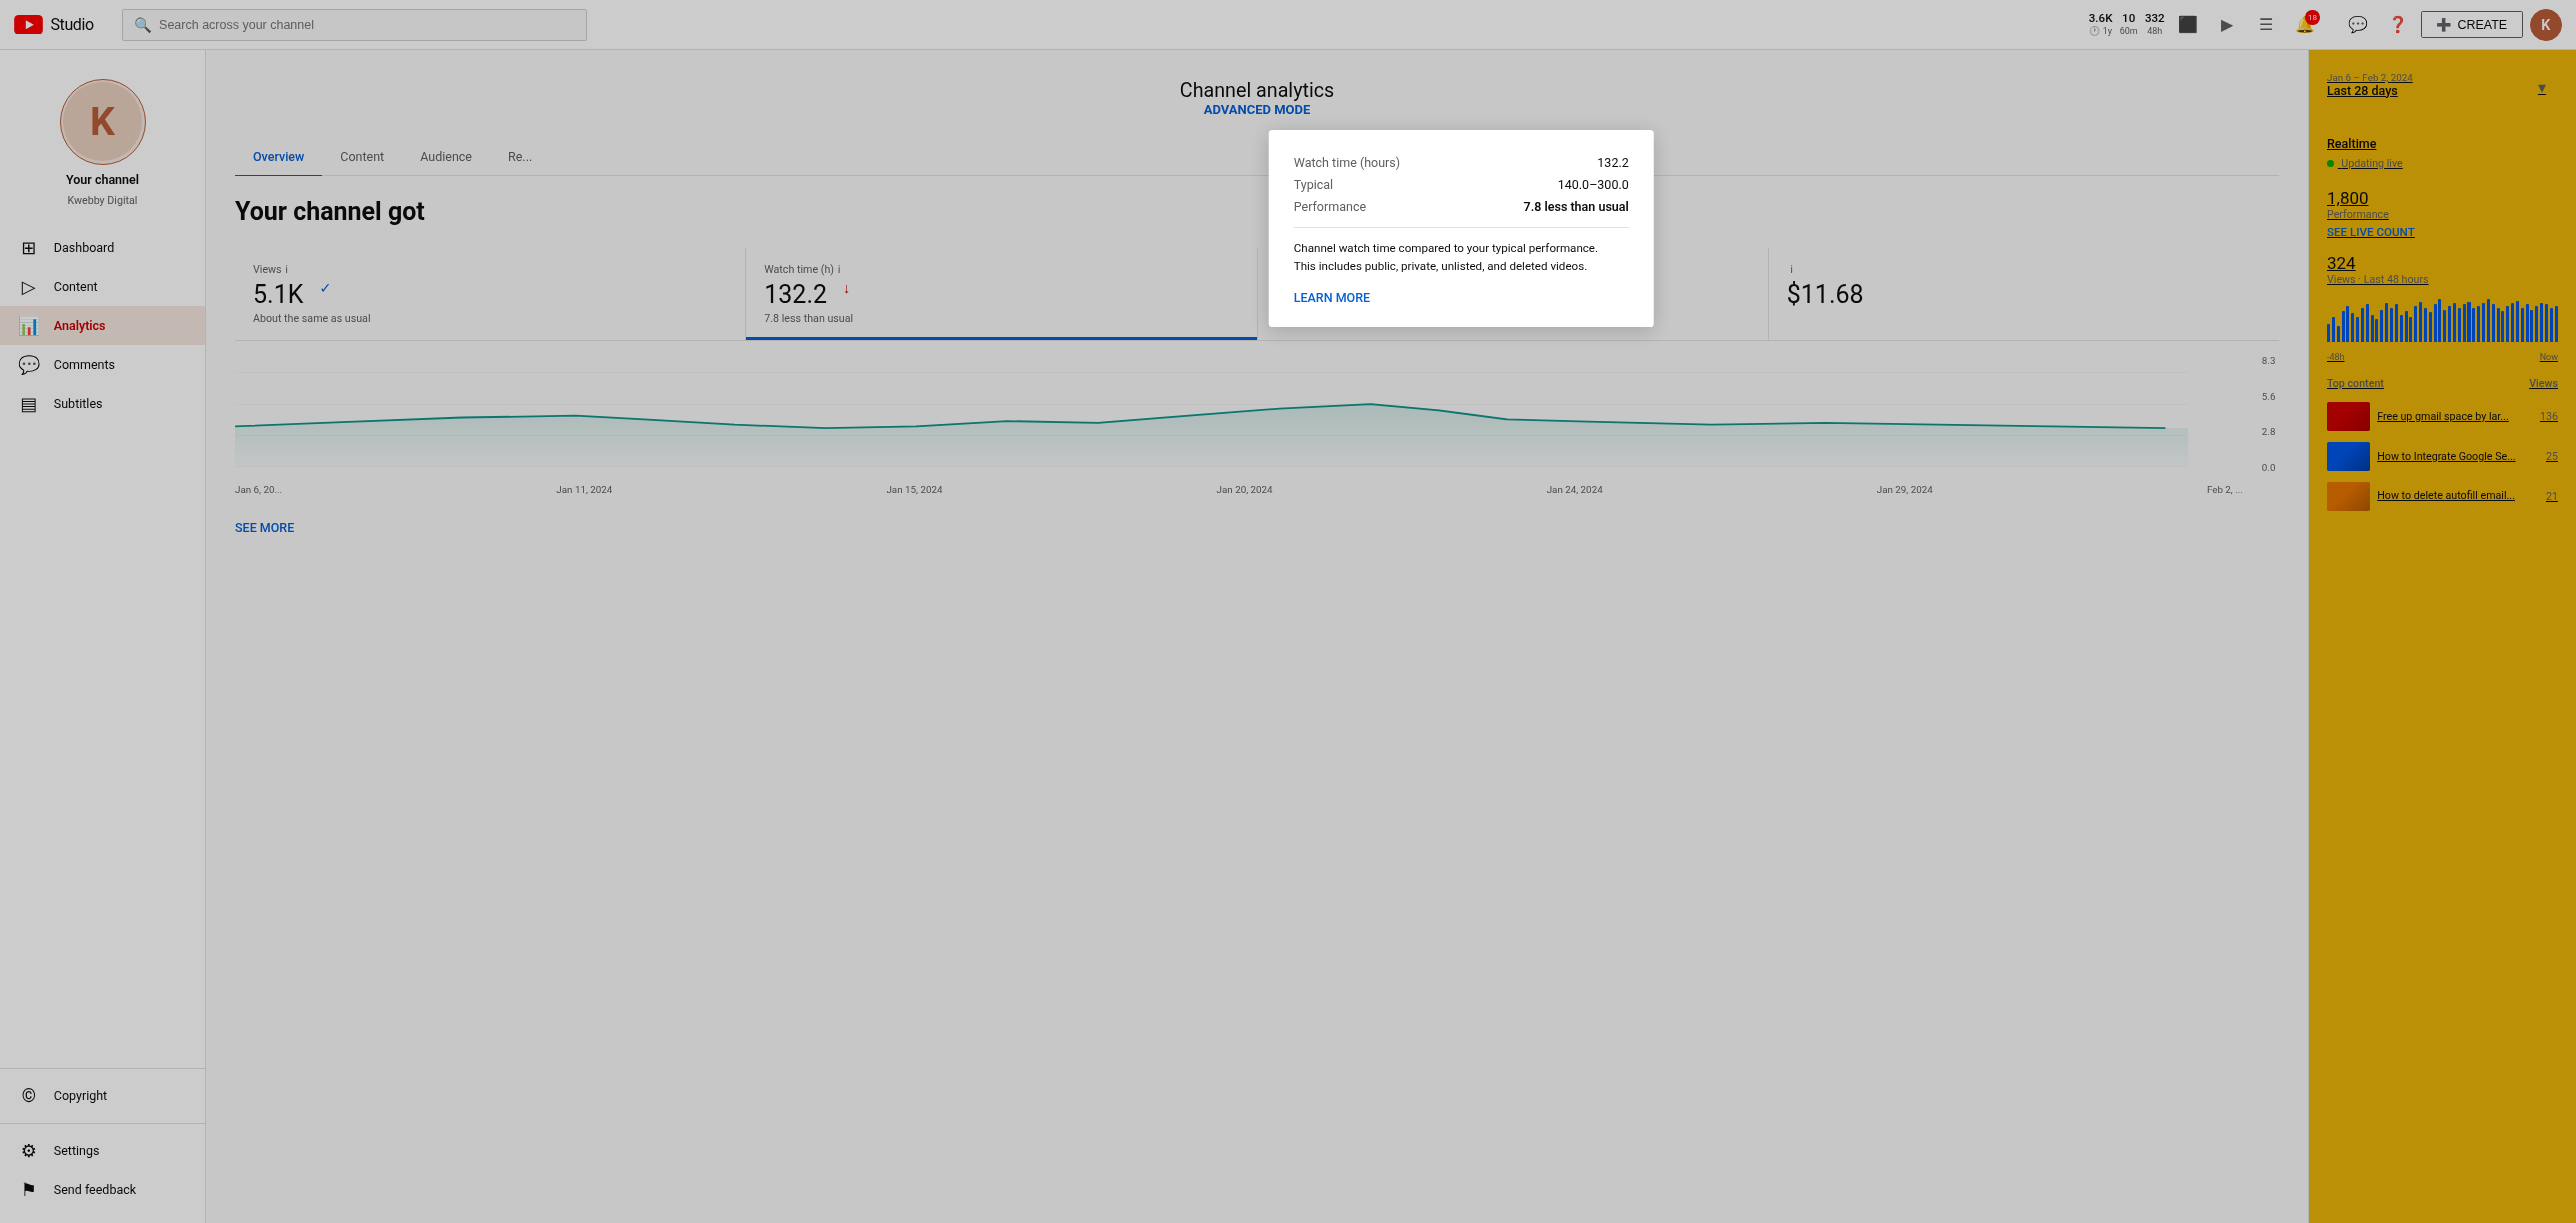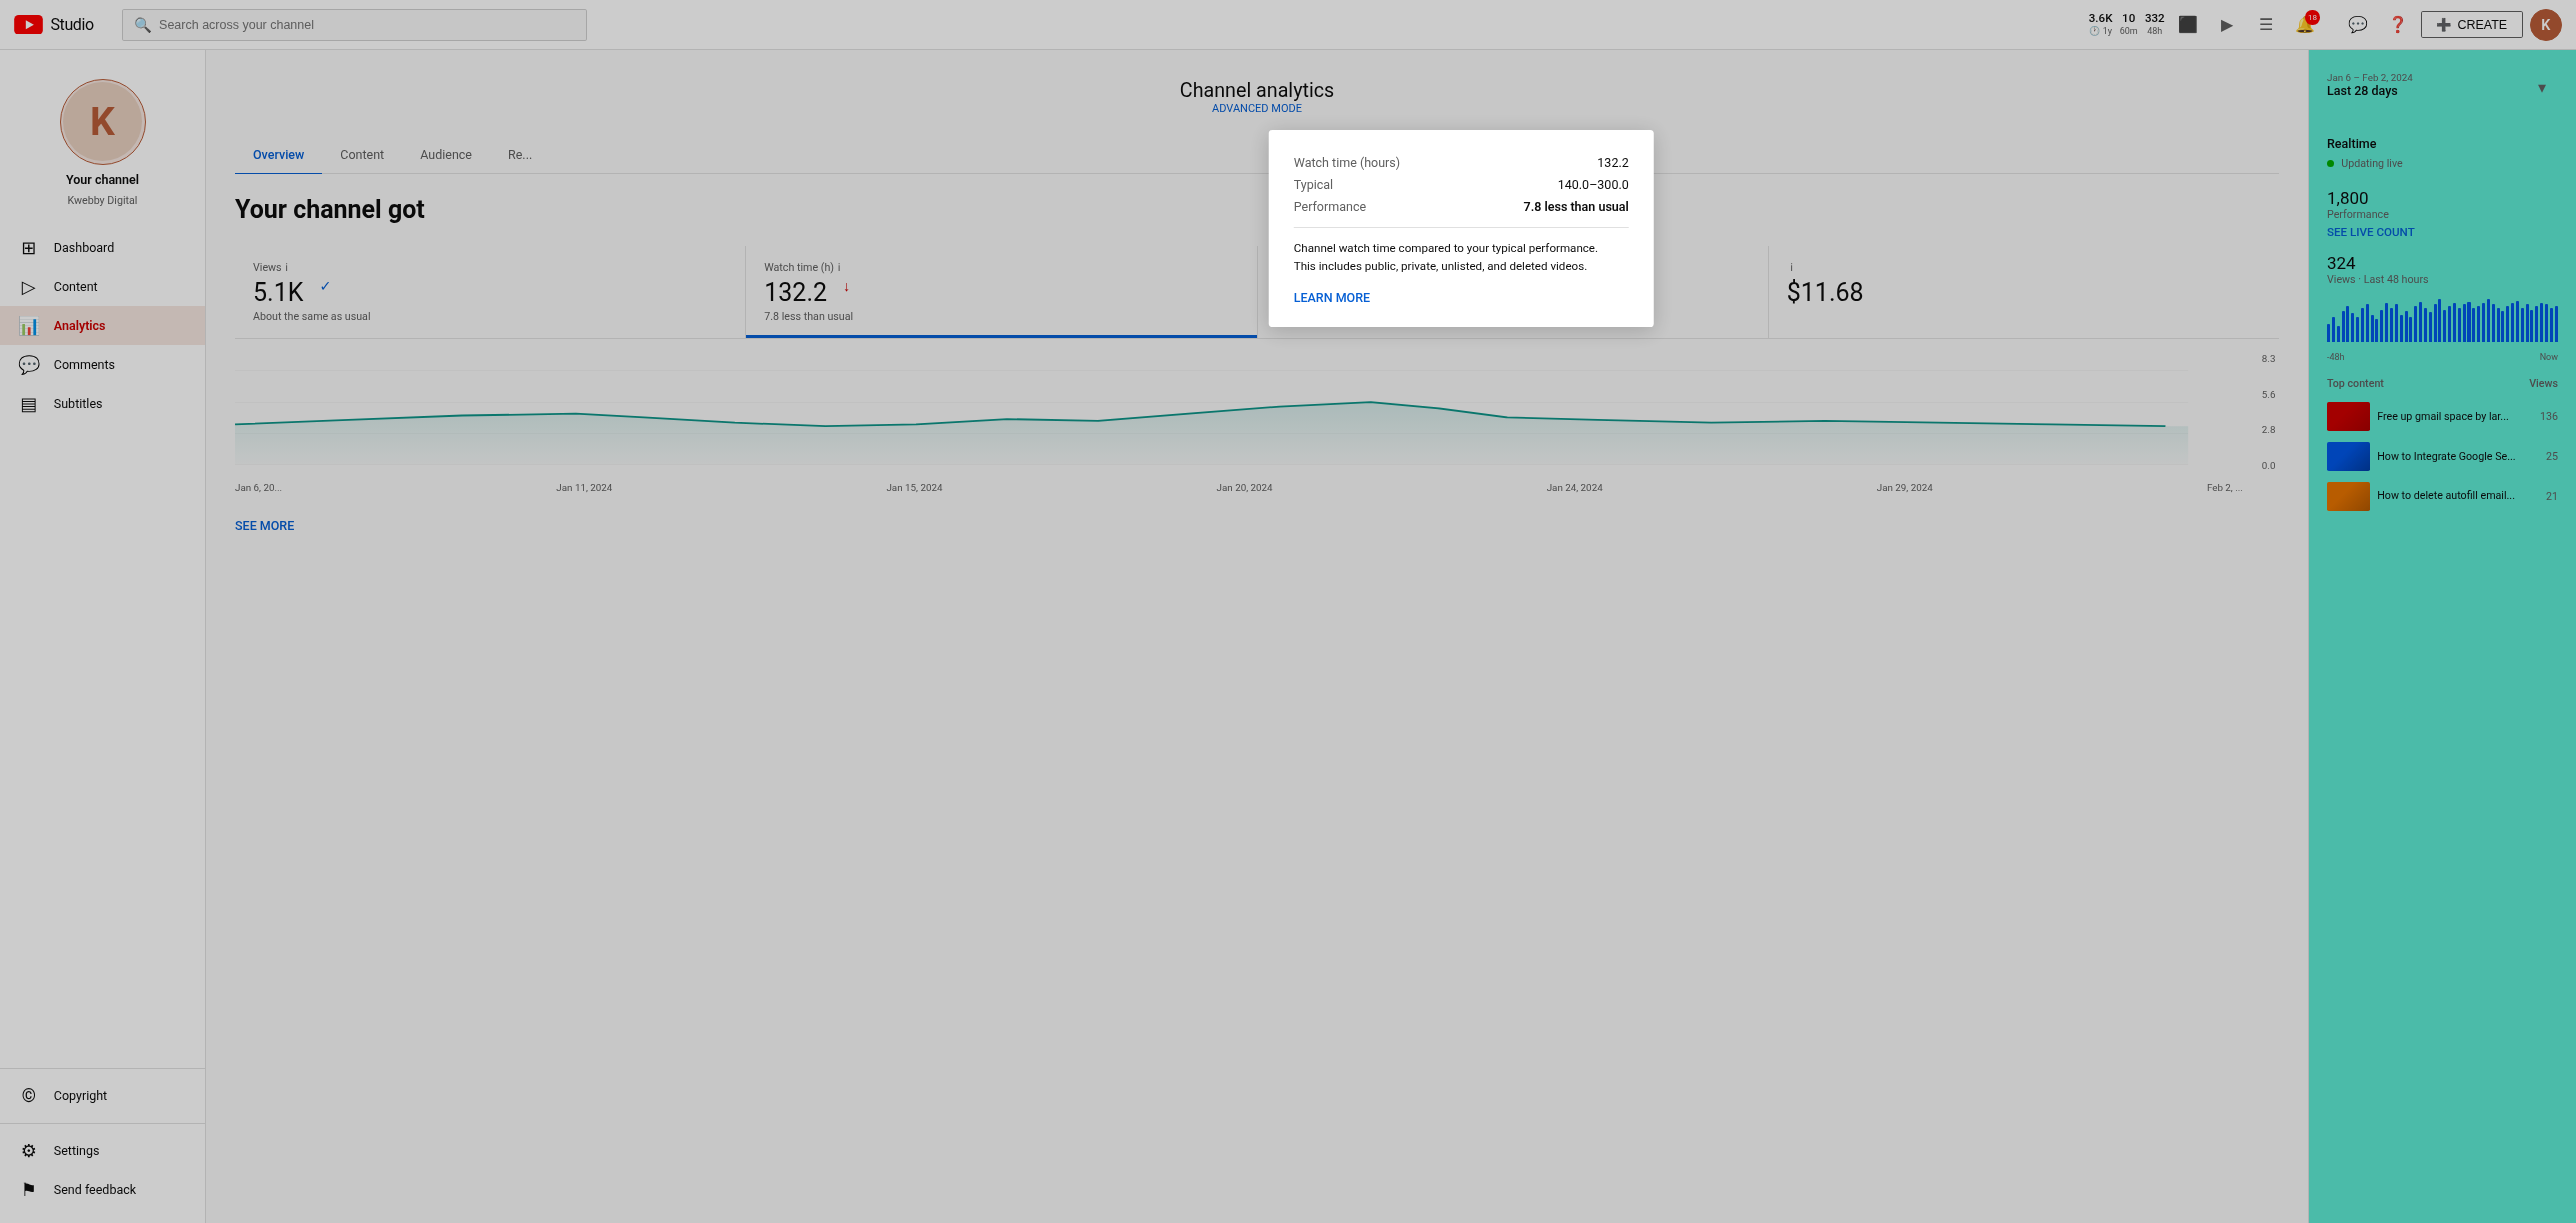--- a/index.html
+++ b/index.html
@@ -109,21 +109,21 @@
       position: relative;
     }
 
     
     .page-header {
       display: flex; justify-content: space-between; align-items: center;
       margin-bottom: 21.5px;
       flex-direction: column;
     }
     .page-title { font-size: 19.7px; font-weight: 400; }
-    .advanced-mode { color: #065fd4; font-size: 11px; font-weight: 400; cursor: pointer; }
+    .advanced-mode { color: #065fd4; font-size: 13px; font-weight: 700; cursor: pointer; }
 
     
     .tabs { display: flex; border-bottom: 0.9px solid #e0e0e0; margin-bottom: 0; }
     .tab {
       padding: 10.7px 18px; font-size: 12.5px; cursor: pointer;
       color: #606060; border-bottom: 1.8px solid transparent;
       margin-bottom: -0.9px;
     }
     .tab.active { color: #065fd4; border-bottom: 1.8px solid #065fd4; font-weight: 500; }
 
@@ -166,24 +166,24 @@
       font-size: 9.8px; color: #606060; text-align: right; padding-right: 3.6px;
     }
     .chart-x-labels {
       display: flex; justify-content: space-between;
       font-size: 9.8px; color: #606060; padding: 0 36px 0 0; margin-top: 3.6px;
     }
     .see-more { color: #065fd4; font-size: 12.5px; font-weight: 500; cursor: pointer; margin-top: 10.7px; display: inline-block; }
 
     
     .right-panel {
-      width: 268px; min-width: 268px; background: #5eead4;
+      width: 268px; min-width: 268px; background: #eab308;
       border-left: 0.9px solid #e0e0e0;
       padding: 21.5px 18px; overflow-y: auto;
-      height: calc(100vh - 50px); position: fixed; right: 0; top: 50px;
+      height: calc(100vh - 50px); position: fixed; right: 0; top: 50px; text-decoration: underline;
     }
     .date-range-header {
       display: flex; justify-content: space-between; align-items: flex-start;
       margin-bottom: 21.5px;
     }
     .date-label { font-size: 9.8px; color: #606060; }
     .date-value { font-size: 12.5px; font-weight: 500; }
     .realtime-section { margin-bottom: 18px; margin-top: 32px; }
     .realtime-label { font-size: 12.5px; font-weight: 500; margin-bottom: 3.6px; }
     .live-dot { display: inline-block; width: 7.2px; height: 7.2px; border-radius: 50%; background: #00aa00; margin-right: 3.6px; }

